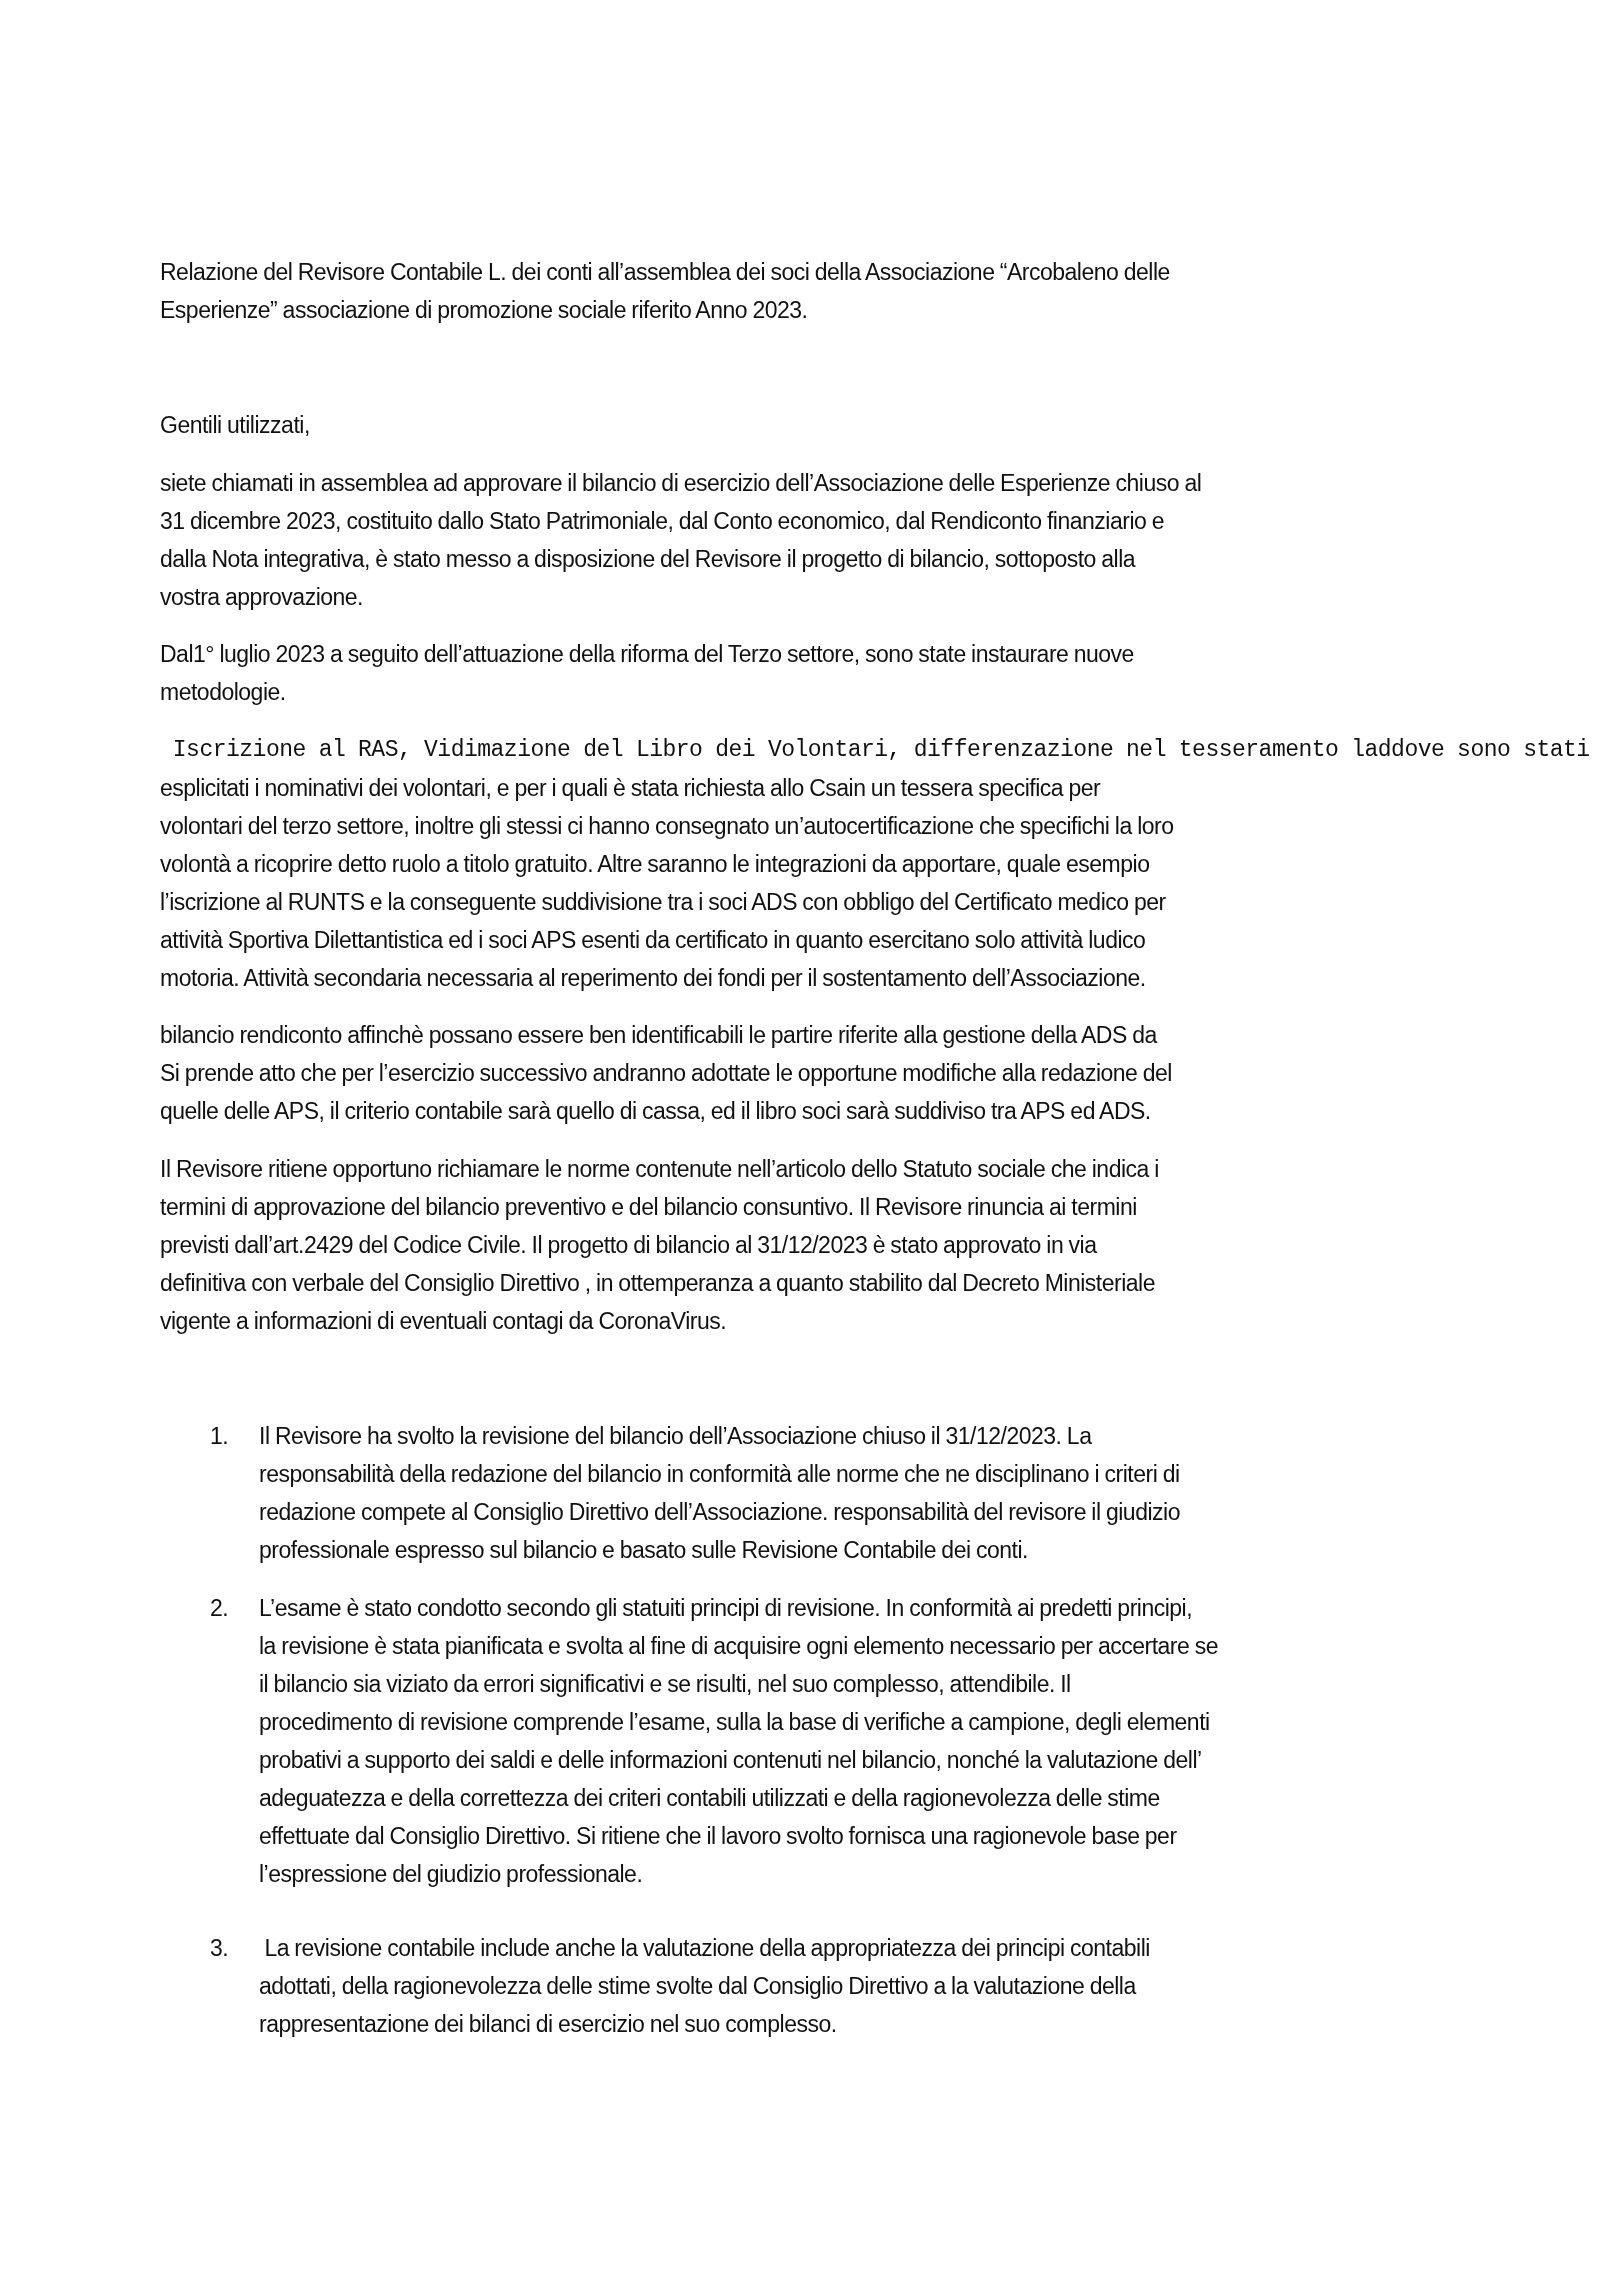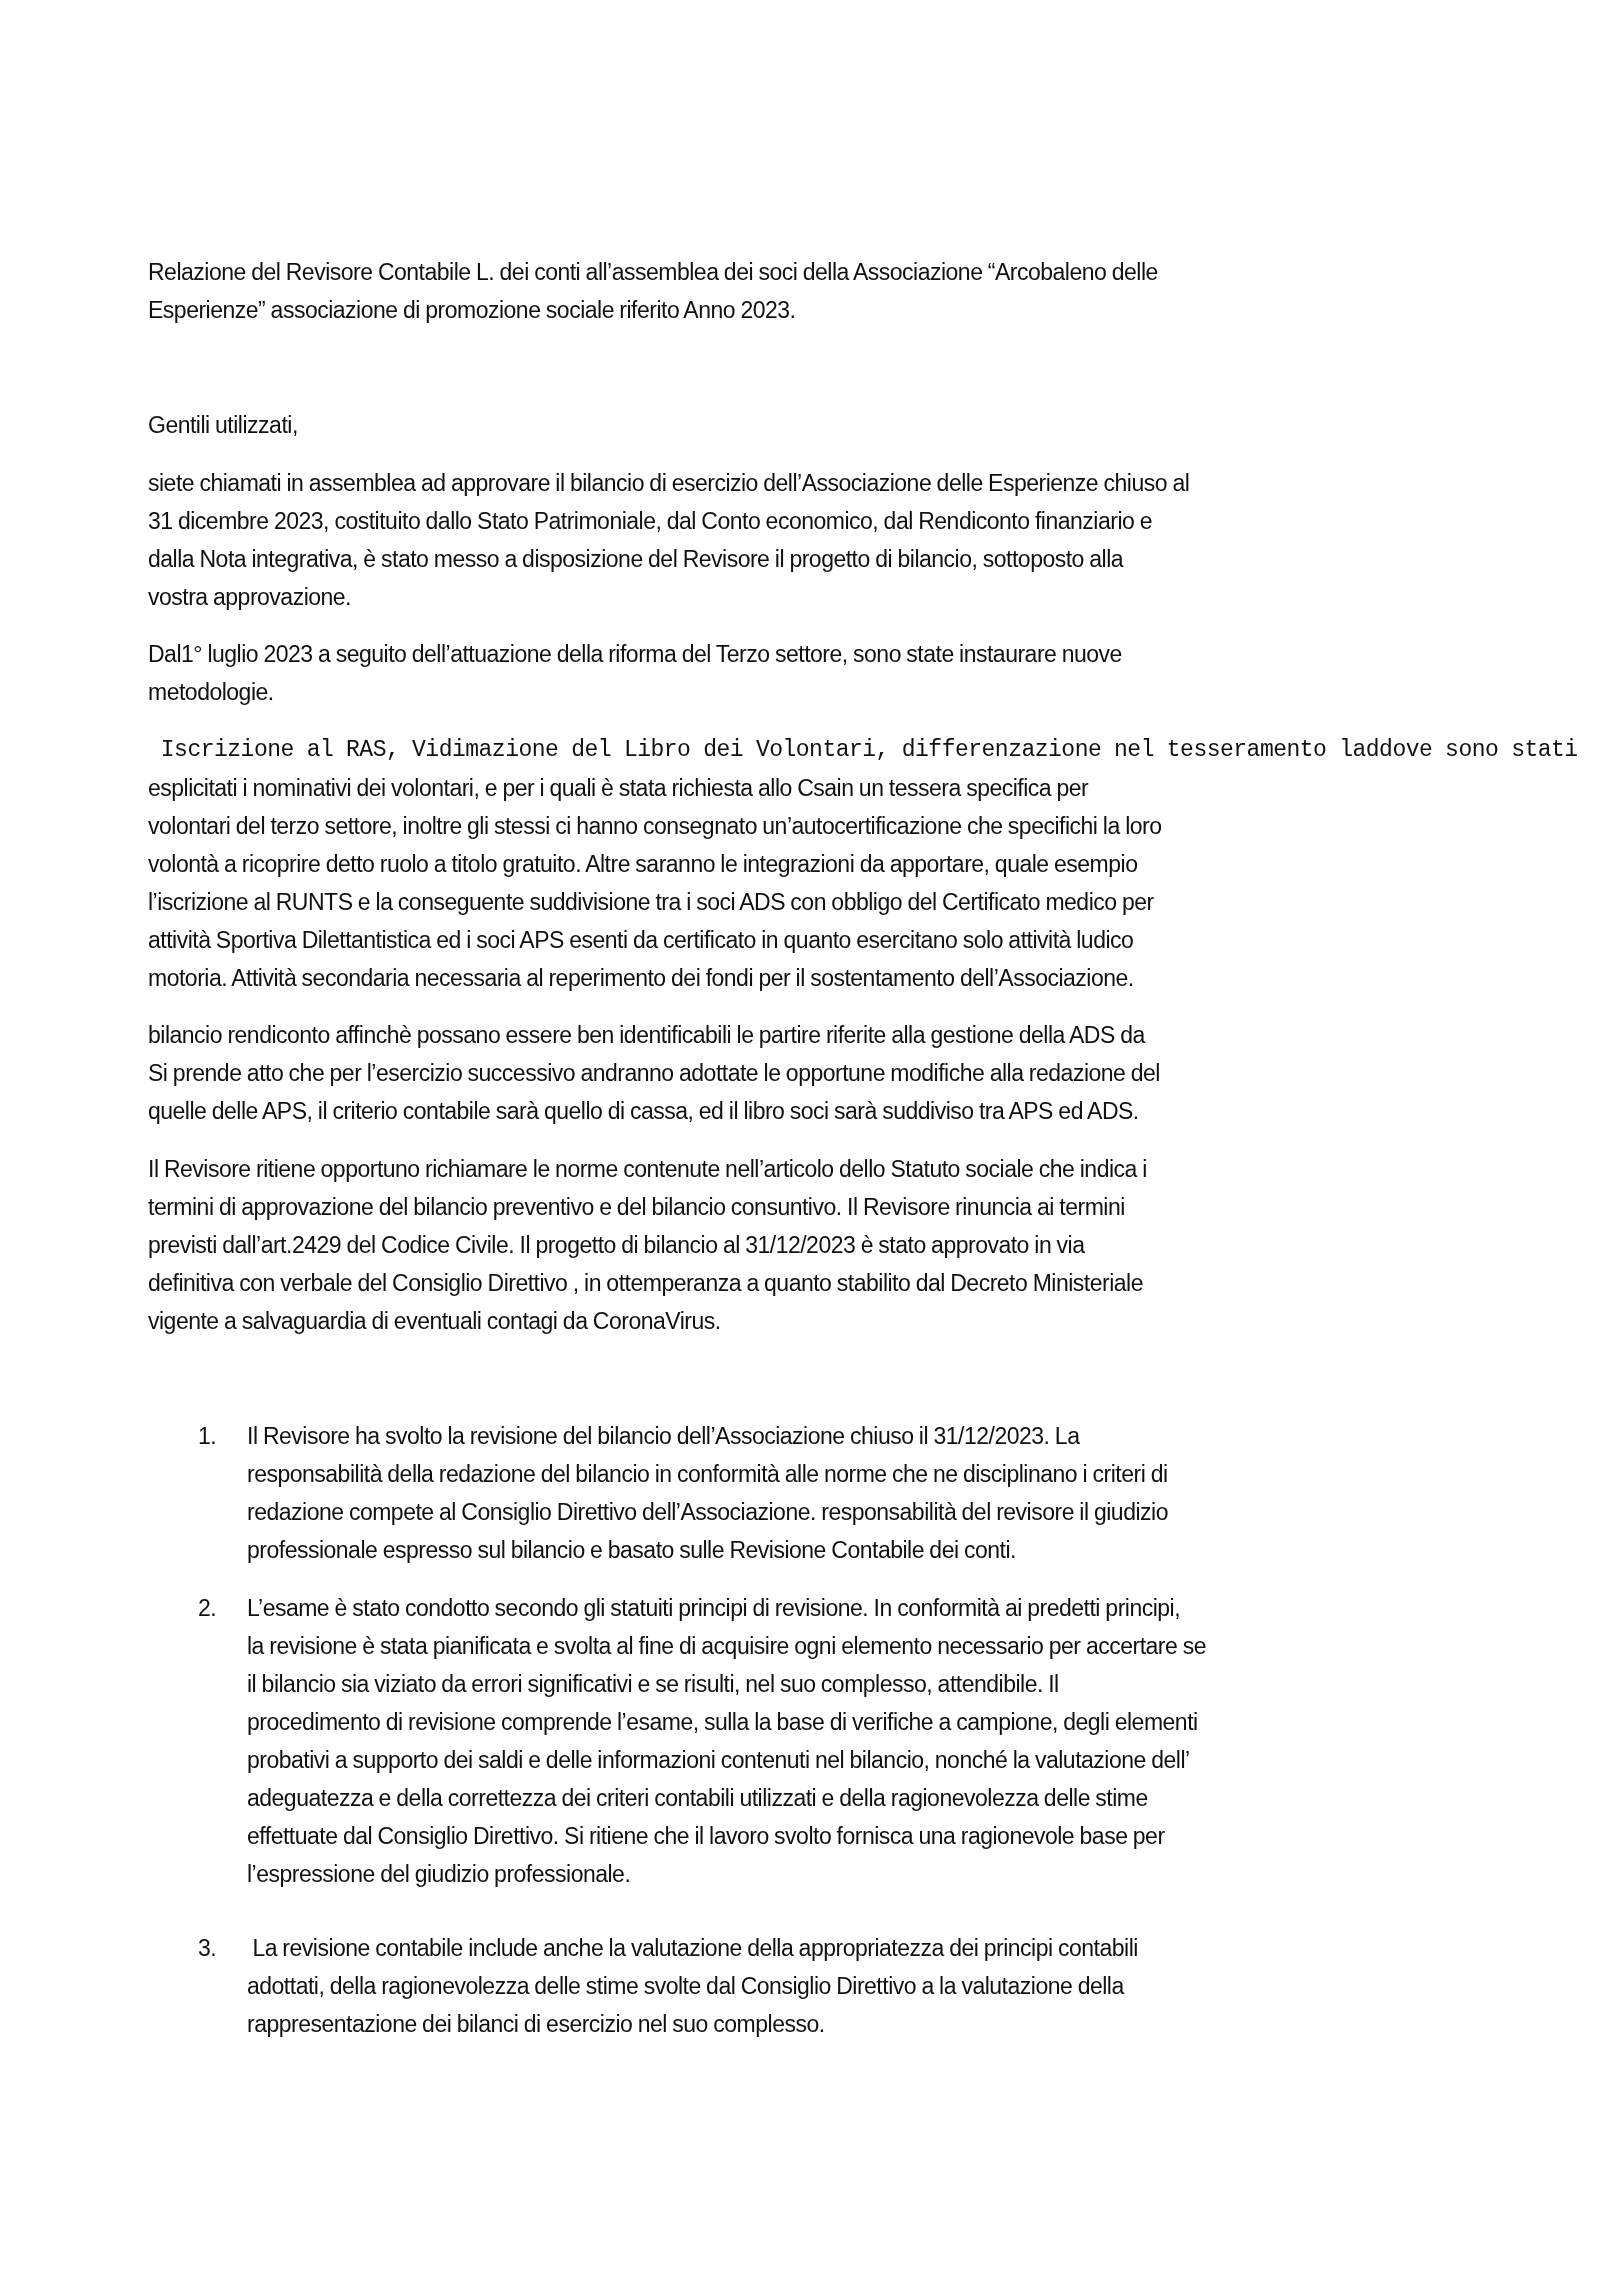--- a/index.html
+++ b/index.html
@@ -10,21 +10,21 @@
   body {
     width: 1620px;
     height: 2293px;
     position: relative;
     overflow: hidden;
     font-family: "Liberation Sans", sans-serif;
     color: #111111;
   }
   .page {
     position: absolute;
-    left: 148px;
+    left: 160px;
     top: 253px;
     width: 1318px;
   }
   .line-block {
     font-size: 23px;
     line-height: 38px;
     letter-spacing: -0.5px;
     word-spacing: -0.5px;
     margin: 0;
     white-space: normal;
@@ -91,21 +91,21 @@
     <span class="line">bilancio rendiconto affinchè possano essere ben identificabili le partire riferite alla gestione della ADS da</span>
     <span class="line">Si prende atto che per l’esercizio successivo andranno adottate le opportune modifiche alla redazione del</span>
     <span class="line">quelle delle APS, il criterio contabile sarà quello di cassa, ed il libro soci sarà suddiviso tra APS ed ADS.</span>
   </p>
 
   <p class="line-block para-last">
     <span class="line">Il Revisore ritiene opportuno richiamare le norme contenute nell’articolo dello Statuto sociale che indica i</span>
     <span class="line">termini di approvazione del bilancio preventivo e del bilancio consuntivo. Il Revisore rinuncia ai termini</span>
     <span class="line">previsti dall’art.2429 del Codice Civile. Il progetto di bilancio al 31/12/2023 è stato approvato in via</span>
     <span class="line">definitiva con verbale del Consiglio Direttivo , in ottemperanza a quanto stabilito dal Decreto Ministeriale</span>
-    <span class="line">vigente a salvaguardia di eventuali contagi da CoronaVirus.</span>
+    <span class="line">vigente a informazioni di eventuali contagi da CoronaVirus.</span>
   </p>
 
   <ol class="numbered">
     <li class="line-block">
       <span class="num">1.</span>
       <span class="line">Il Revisore ha svolto la revisione del bilancio dell’Associazione chiuso il 31/12/2023. La</span>
       <span class="line">responsabilità della redazione del bilancio in conformità alle norme che ne disciplinano i criteri di</span>
       <span class="line">redazione compete al Consiglio Direttivo dell’Associazione.  responsabilità del revisore il giudizio</span>
       <span class="line">professionale espresso sul bilancio e basato sulle Revisione Contabile dei conti.</span>
     </li>

